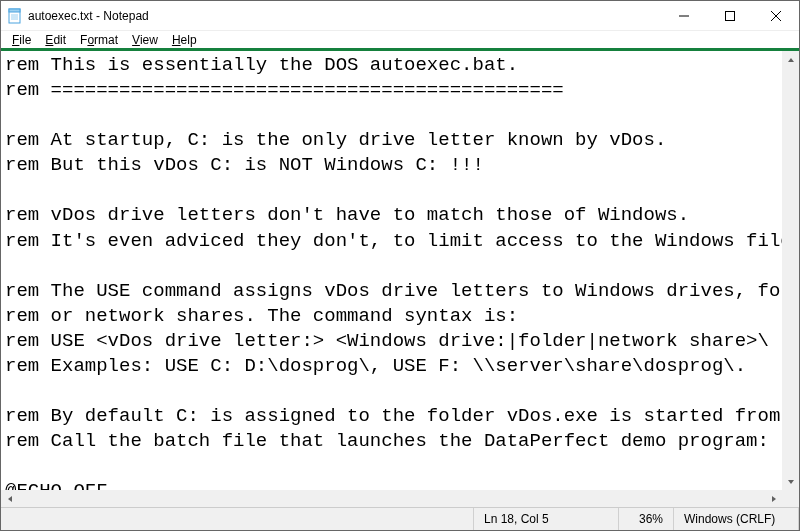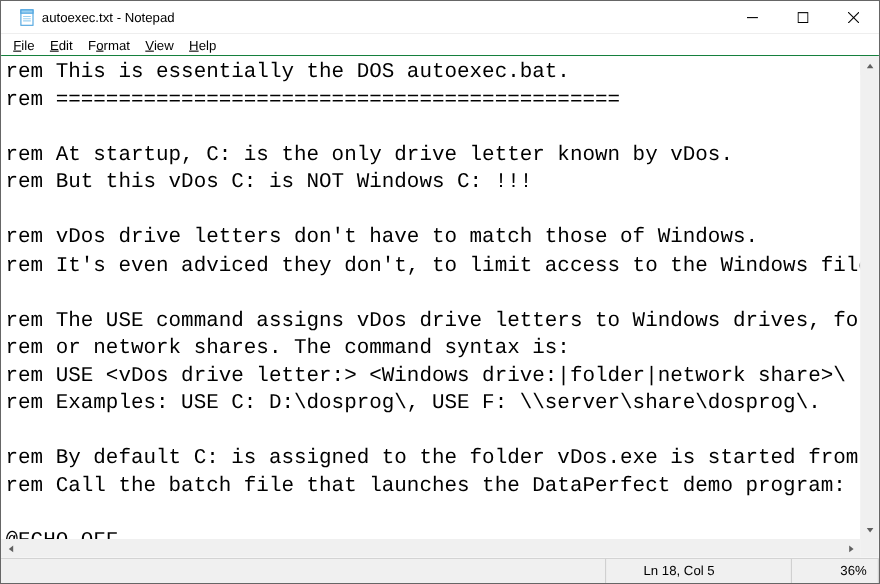--- a/index.html
+++ b/index.html
@@ -14,21 +14,21 @@
       flex-direction: column;
       overflow: hidden;
     }
 
     
     .titlebar {
       height: 30px;
       background: #fff;
       display: flex;
       align-items: center;
-      padding-left: 16px;
+      padding-left: 6px;
       border-bottom: 1px solid #eee;
     }
     .titlebar .icon {
       width: 16px;
       height: 16px;
       margin-right: 5px;
       display: flex;
       align-items: center;
       justify-content: center;
     }
@@ -52,21 +52,21 @@
       color: #000;
     }
 
     
     .menubar {
       height: 20px;
       display: flex;
       align-items: center;
       padding: 0 4px;
       background: #fff;
-      border-bottom: 1px solid #15803d;
+      border-bottom: 3px solid #15803d;
     }
     .menubar .menuitem {
       padding: 2px 7px;
       font-size: 12px;
       color: #000;
     }
     .menubar .menuitem .ul { text-decoration: underline; }
 
     
     .client {
@@ -122,21 +122,20 @@
     .vscroll .track, .hscroll .track { flex: 1; }
 
     
     .statusbar {
       height: 23px;
       border-top: 1px solid #ccc;
       display: flex;
       background: #f0f0f0;
       font-size: 12px;
       align-items: stretch;
-      gap: 24px;
     }
     .statusbar .cell {
       border-right: 1px solid #d0d0d0;
       display: flex;
       align-items: center;
       padding: 0 10px;
     }
     .statusbar .spacer { flex: 1; border-right: 1px solid #d0d0d0;}
     .cell.pos   { width: 145px; }
     .cell.zoom  { width: 55px; justify-content: flex-end; }
@@ -235,13 +234,14 @@
     </div>
   </div>
 
   <div class="scroll-corner"></div>
 </div>
 
 <div class="statusbar">
   <div class="spacer"></div>
   <div class="cell pos">Ln 18, Col 5</div>
   <div class="cell zoom">36%</div>
+  <div class="cell eol">Windows (CRLF)</div>
 </div>
 
 </body></html>

